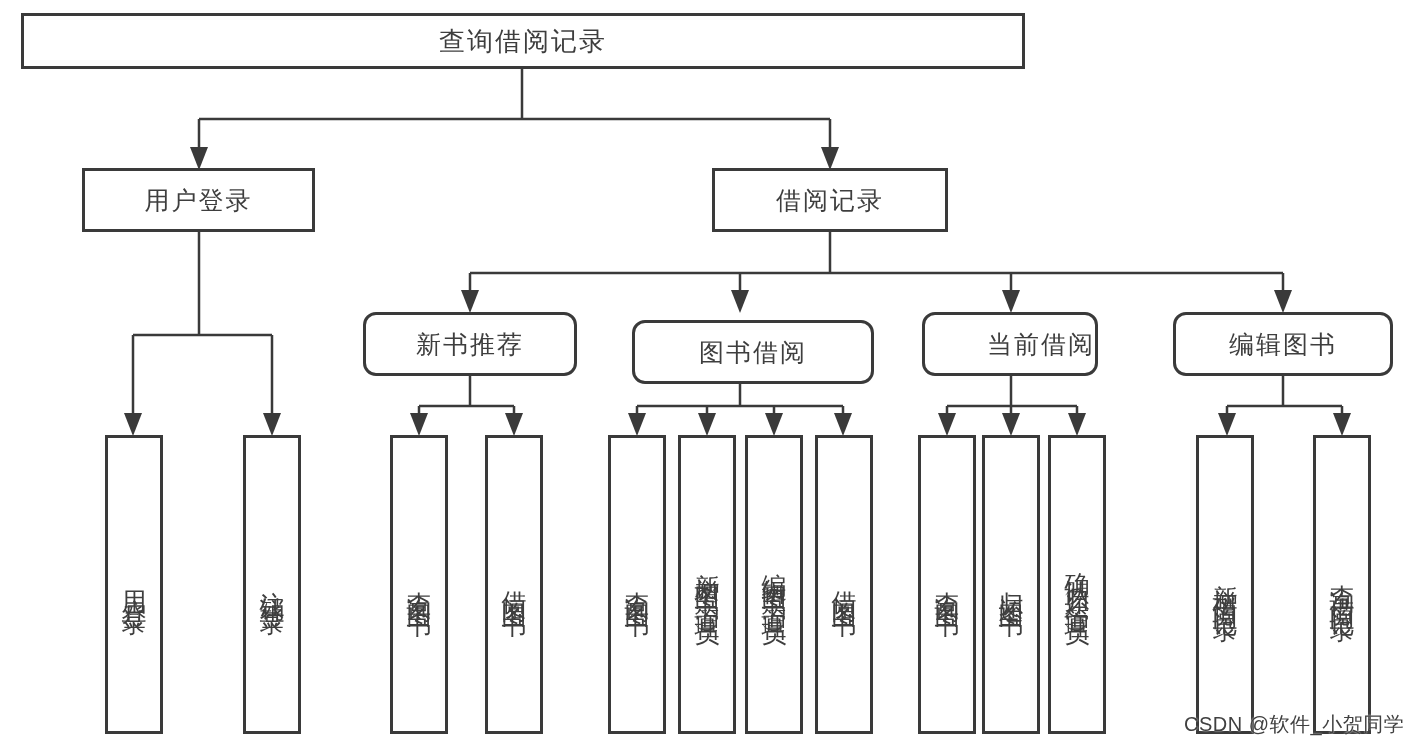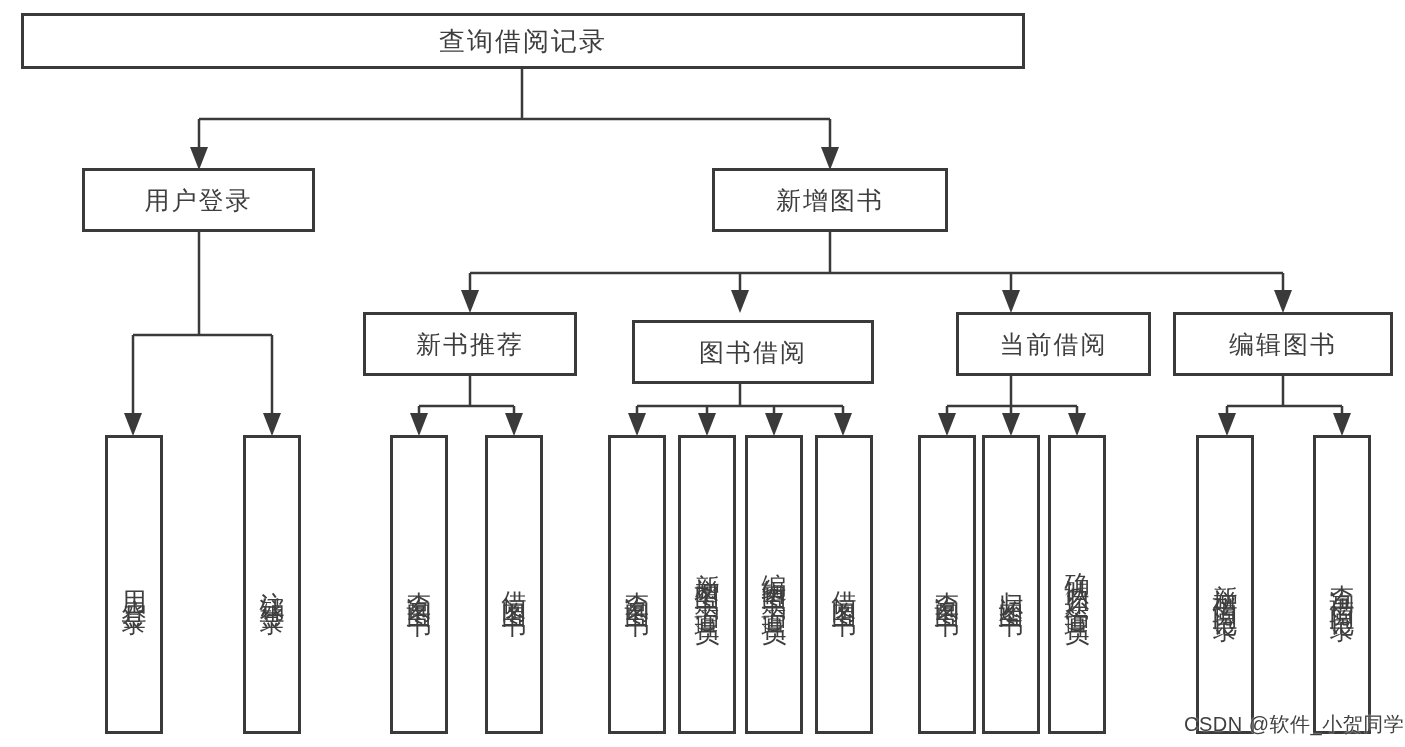--- a/index.html
+++ b/index.html
@@ -34,21 +34,21 @@
     letter-spacing: 2px;
     height: 64px;
   }
   .rootbox {
     left: 21px; top: 13px;
     width: 1004px; height: 56px;
     font-size: 26px;
     letter-spacing: 2px;
   }
   .lvl2 { top: 168px; }
-  .lvl3 { top: 312px; }
+  .lvl3 { top: 312px; border-radius: 13px; }
   .leaf {
     top: 435px;
     width: 58px;
     height: 299px;
   }
   .leaf .vtext {
     writing-mode: vertical-rl;
     text-orientation: mixed;
     font-size: 25px;
     letter-spacing: 7px;
@@ -118,30 +118,30 @@
   </svg>
 
   <div class="box rootbox">
     <span>查询借阅记录</span>
   </div>
 
   <div class="box hbox lvl2" style="left:82px; width:233px;">
     <span>用户登录</span>
   </div>
   <div class="box hbox lvl2" style="left:712px; width:236px;">
-    <span>新增图书</span>
+    <span>借阅记录</span>
   </div>
 
   <div class="box hbox lvl3" style="left:363px; width:214px;">
     <span>新书推荐</span>
   </div>
   <div class="box hbox lvl3" style="left:632px; width:242px;margin-top:8px;">
     <span>图书借阅</span>
   </div>
-  <div class="box hbox lvl3" style="left:956px; width:195px;">
+  <div class="box hbox lvl3" style="left:922px; width:176px;justify-content:flex-end;">
     <span>当前借阅</span>
   </div>
   <div class="box hbox lvl3" style="left:1173px; width:220px;">
     <span>编辑图书</span>
   </div>
 
   <div class="box leaf" style="left:105px;">
     <span class="vtext">用户登录</span>
   </div>
   <div class="box leaf" style="left:243px;">

